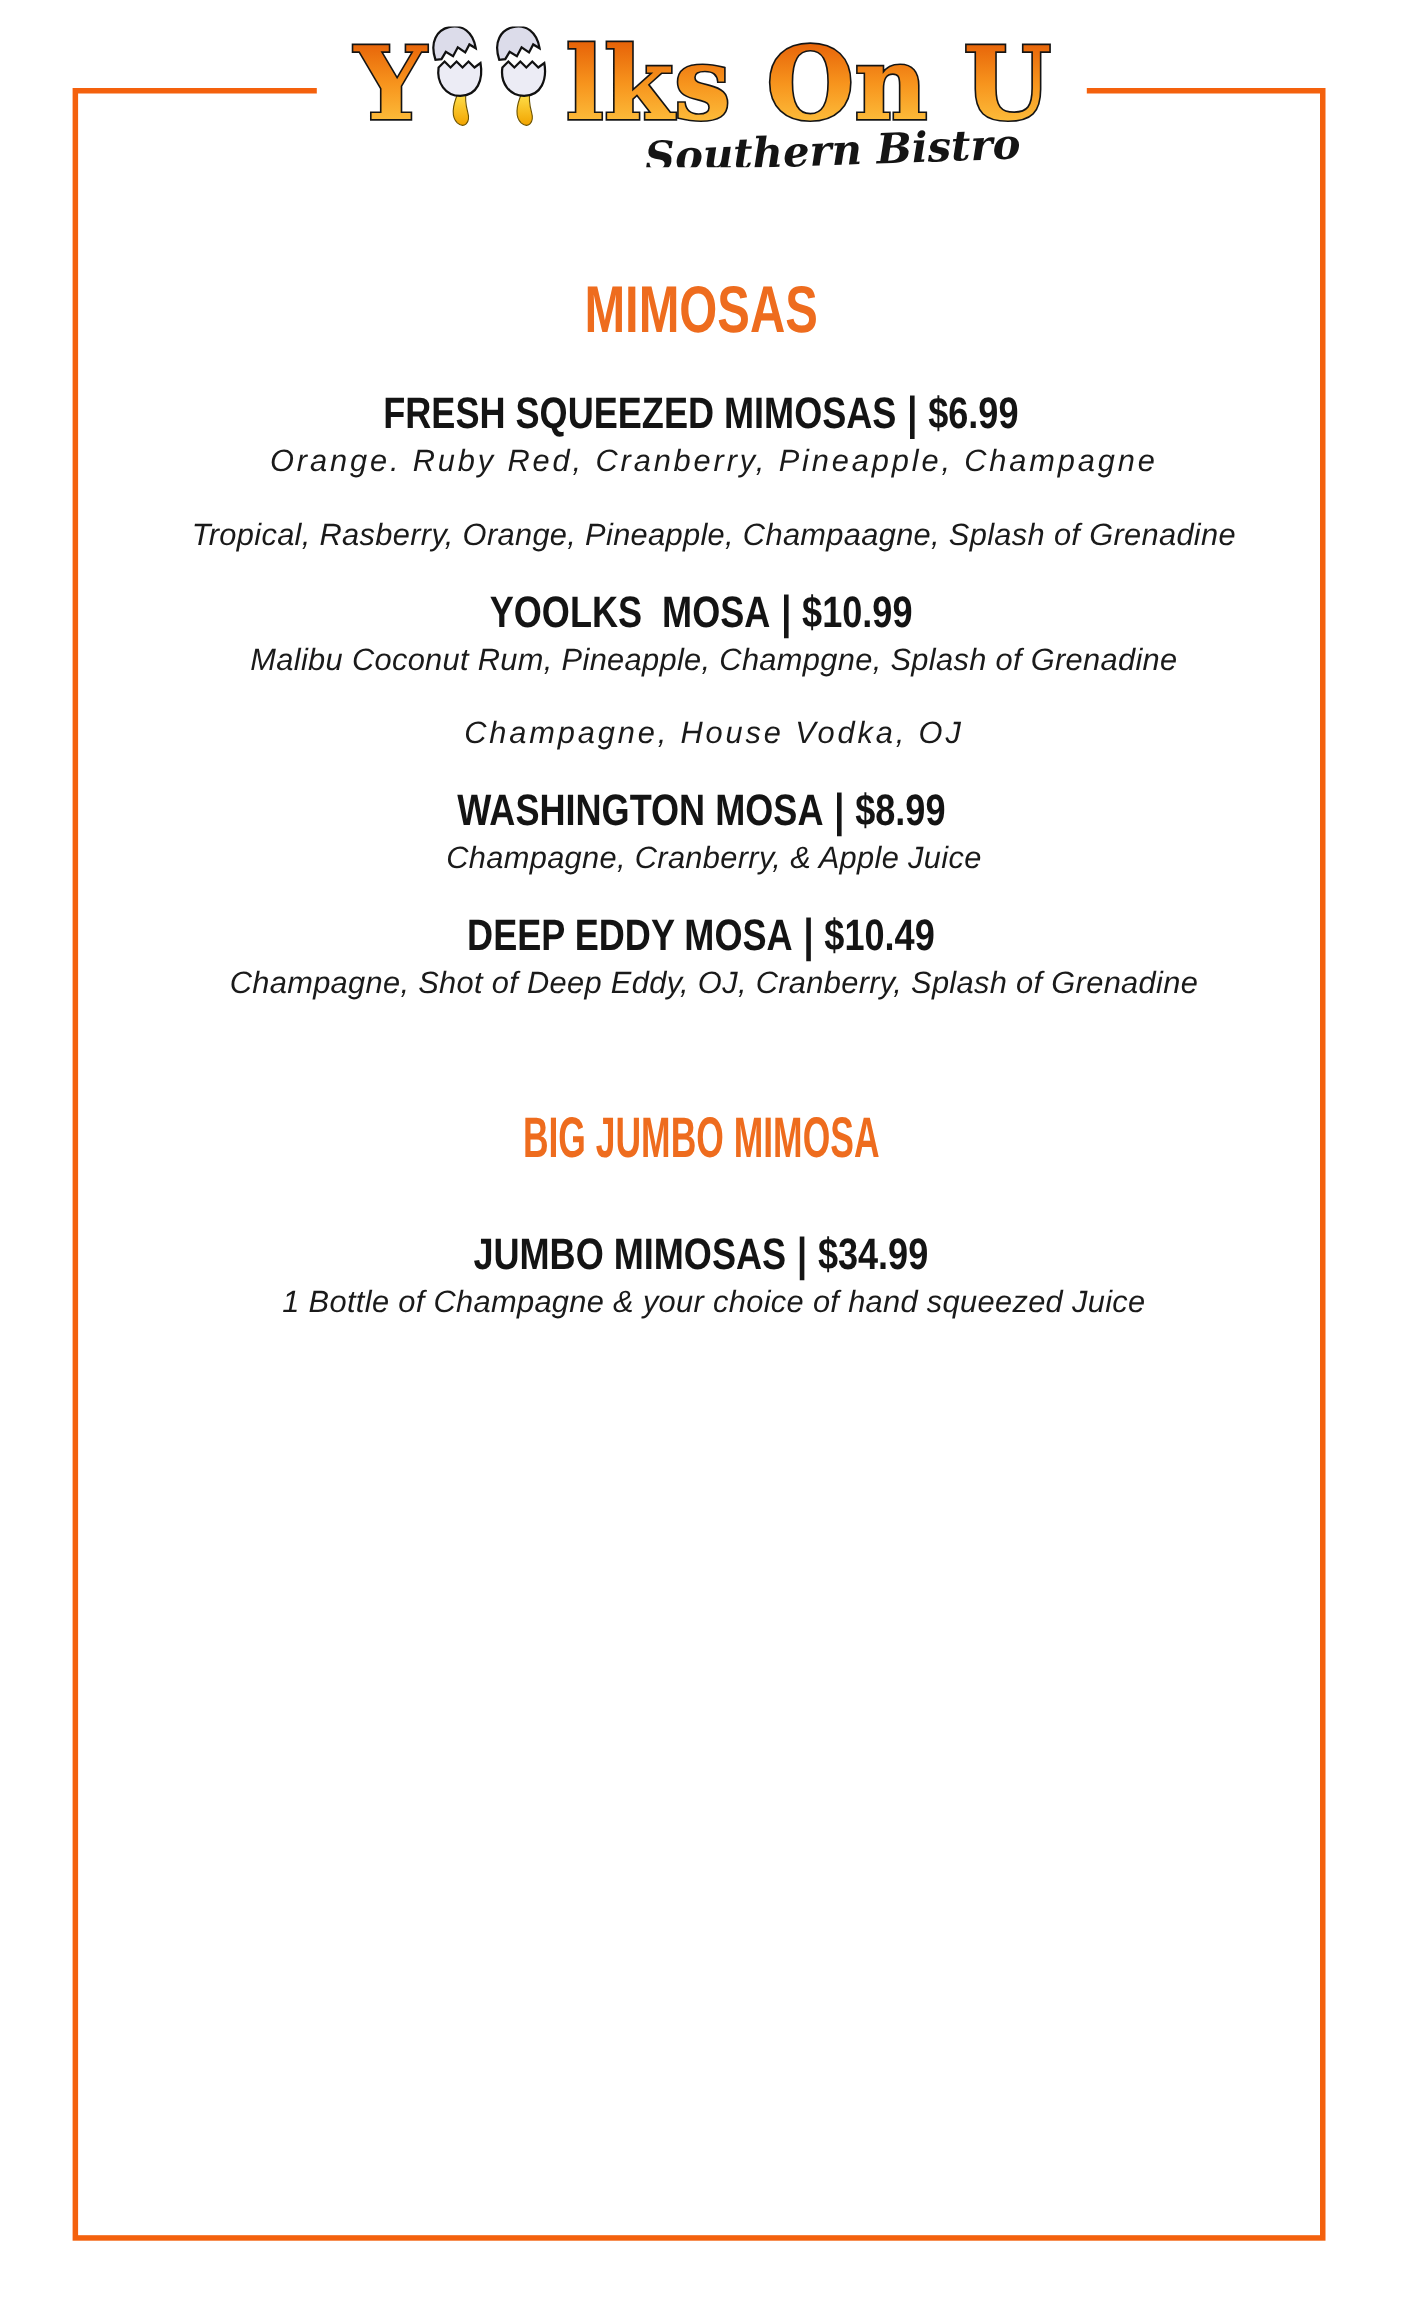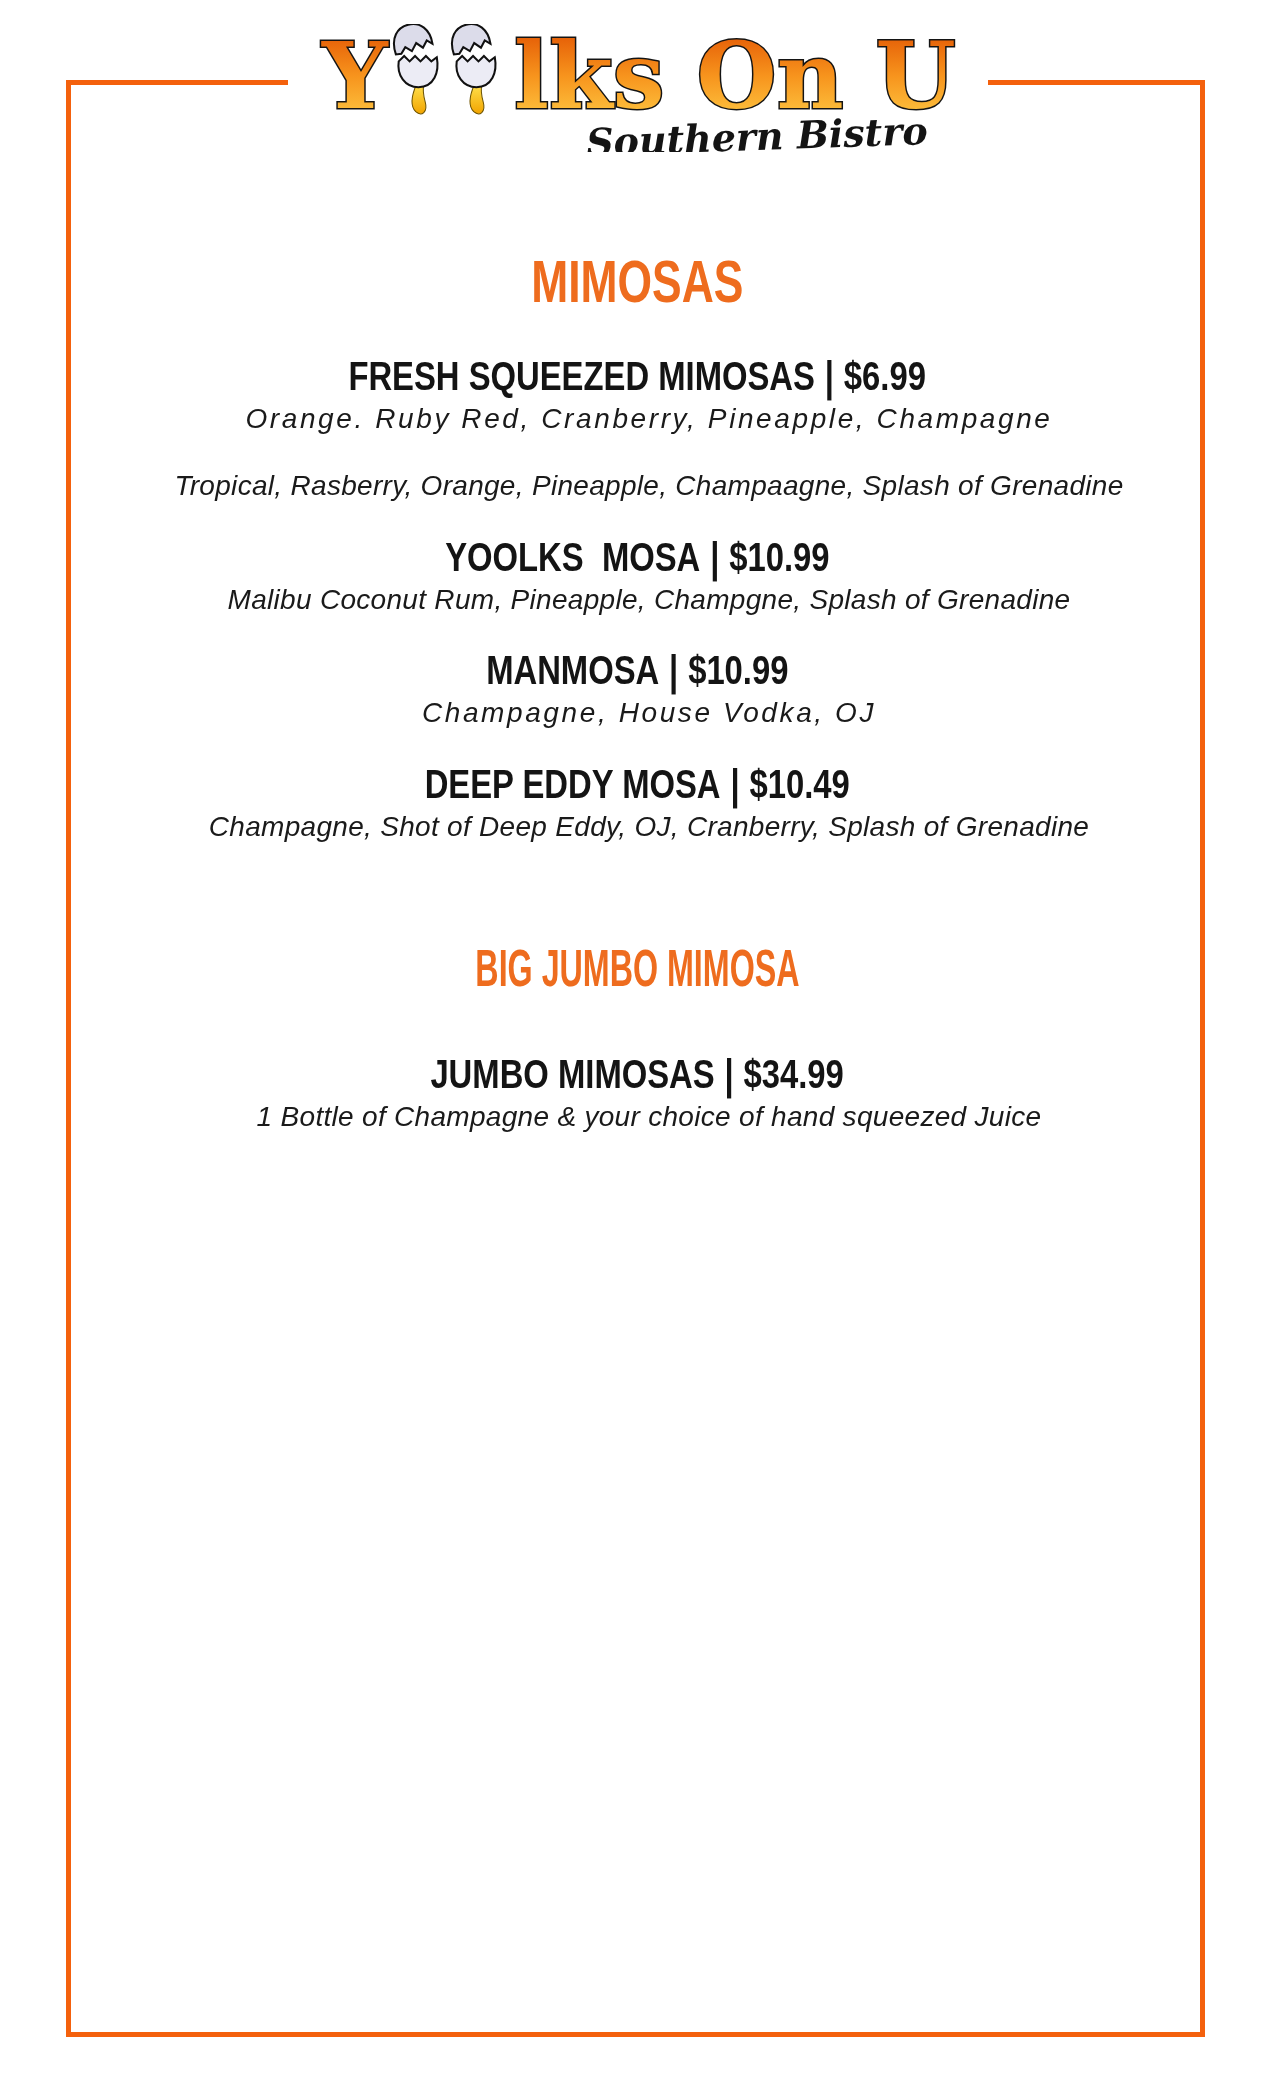--- a/index.html
+++ b/index.html
@@ -154,28 +154,33 @@
     <div class="menu-item">
       <div class="name-row">
         <span class="item-name-line"><span>YOOLKS  MOSA</span><span class="bar">|</span><span>$10.99</span></span>
       </div>
       <div class="item-desc">
         <span class="desc-inner">Malibu Coconut Rum, Pineapple, Champgne, Splash of Grenadine</span>
       </div>
     </div>
 
     <div class="menu-item">
-      <div class="name-row">
-        <span class="item-name-line"><span>MANMOSA</span><span class="bar">|</span><span>$10.99</span></span>
-      </div>
       <div class="item-desc wide">
         <span class="desc-inner">Champagne, House Vodka, OJ</span>
       </div>
     </div>
 
+    <div class="menu-item">
+      <div class="name-row">
+        <span class="item-name-line"><span>WASHINGTON MOSA</span><span class="bar">|</span><span>$8.99</span></span>
+      </div>
+      <div class="item-desc">
+        <span class="desc-inner">Champagne, Cranberry, &amp; Apple Juice</span>
+      </div>
+    </div>
 
     <div class="menu-item">
       <div class="name-row">
         <span class="item-name-line"><span>DEEP EDDY MOSA</span><span class="bar">|</span><span>$10.49</span></span>
       </div>
       <div class="item-desc">
         <span class="desc-inner">Champagne, Shot of Deep Eddy, OJ, Cranberry, Splash of Grenadine</span>
       </div>
     </div>
 

